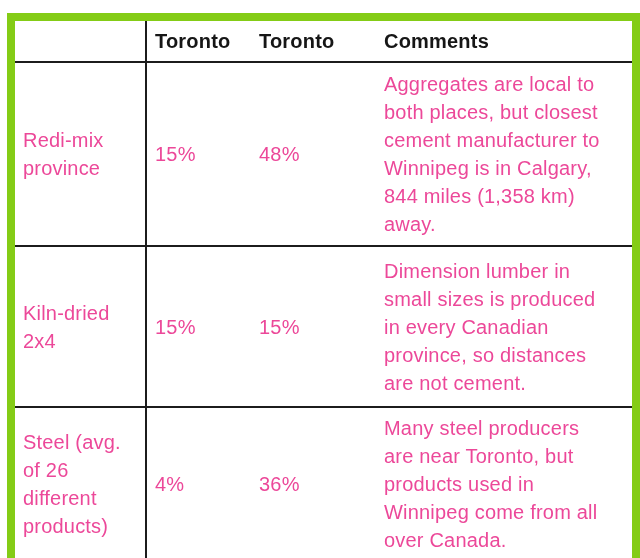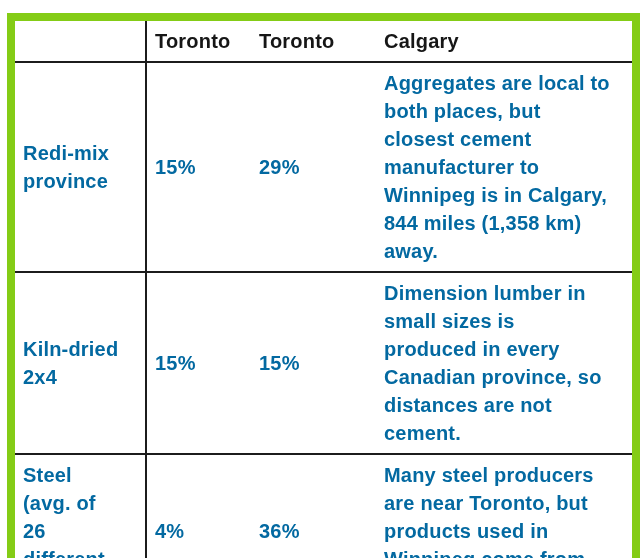--- a/index.html
+++ b/index.html
@@ -31,22 +31,22 @@
   table.tariff-table col.c-comments { width: 260px; }
 
   table.tariff-table th,
   table.tariff-table td {
     vertical-align: middle;
     text-align: left;
     padding: 6px 6px 6px 8px;
     font-size: 20px;
     line-height: 28px;
     letter-spacing: 0.2px;
-    color: #0369a1;
-    font-weight: bold;
+    color: #ec4899;
+    font-weight: normal;
     overflow: hidden;
   }
   table.tariff-table thead tr { height: 45px; }
   table.tariff-table thead th {
     font-weight: bold;
     color: #161616;
     border-bottom: 2px solid #1c1c1c;
   }
   table.tariff-table tbody tr { border-top: 2px solid #1c1c1c; }
   table.tariff-table tr.row-concrete { height: 184px; }
@@ -73,28 +73,28 @@
       <col class="c-item">
       <col class="c-toronto">
       <col class="c-winnipeg">
       <col class="c-comments">
     </colgroup>
     <thead>
       <tr>
         <th class="cell-item"></th>
         <th class="cell-toronto">Toronto</th>
         <th class="cell-winnipeg">Toronto</th>
-        <th class="cell-comments">Calgary</th>
+        <th class="cell-comments">Comments</th>
       </tr>
     </thead>
     <tbody>
       <tr class="row-concrete">
         <td class="cell-item">Redi-mix province</td>
         <td class="cell-toronto">15%</td>
-        <td class="cell-winnipeg">29%</td>
+        <td class="cell-winnipeg">48%</td>
         <td class="cell-comments">Aggregates are local to both places, but closest cement manufacturer to Winnipeg is in Calgary, 844 miles (1,358 km) away.</td>
       </tr>
       <tr class="row-lumber">
         <td class="cell-item">Kiln-dried 2x4</td>
         <td class="cell-toronto">15%</td>
         <td class="cell-winnipeg">15%</td>
         <td class="cell-comments">Dimension lumber in small sizes is produced in every Canadian province, so distances are not cement.</td>
       </tr>
       <tr class="row-steel">
         <td class="cell-item">Steel (avg. of 26 different products)</td>

